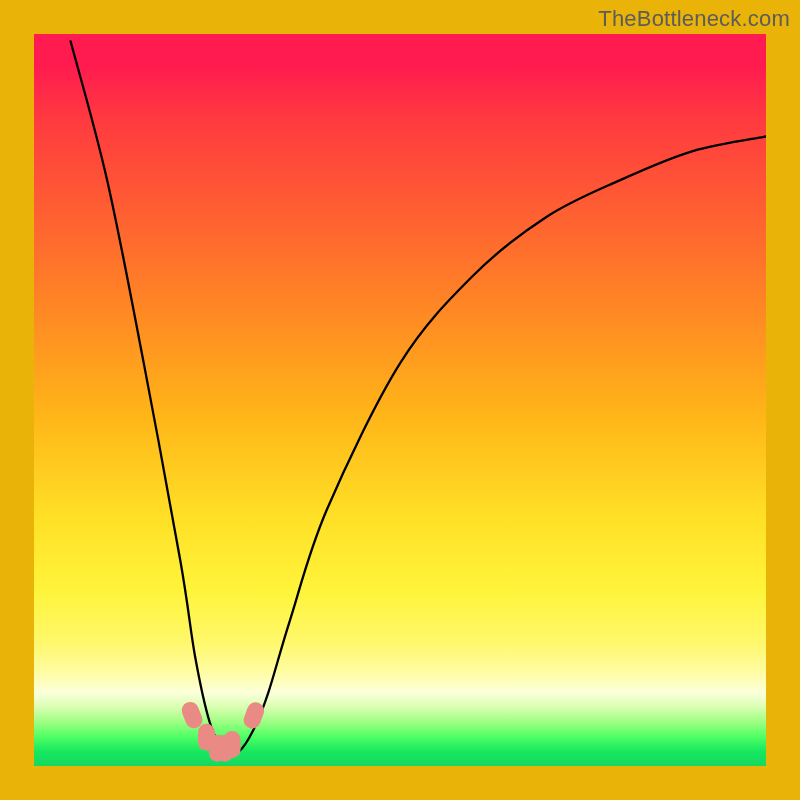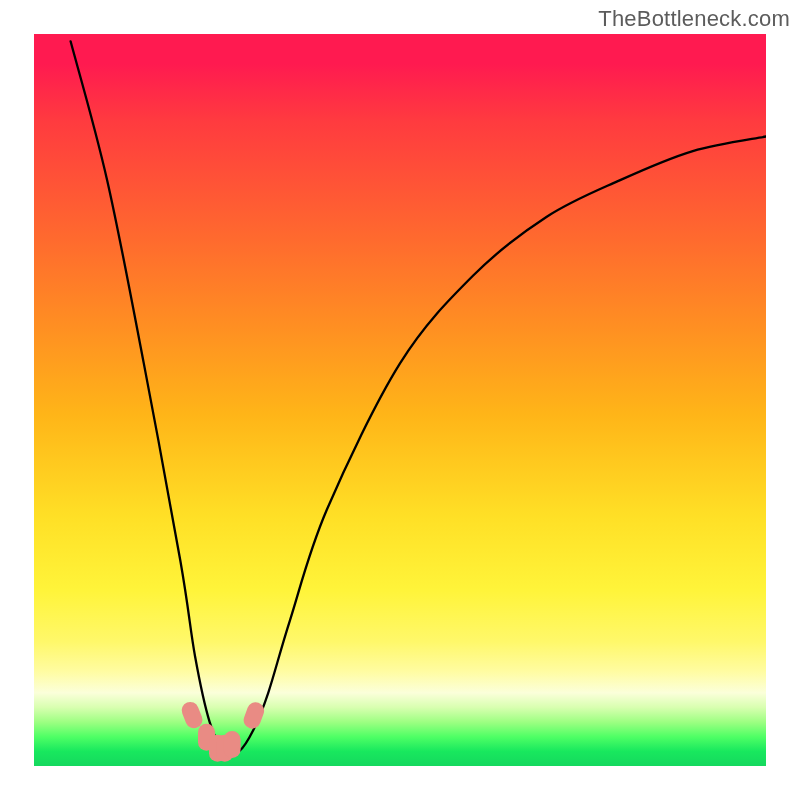--- a/index.html
+++ b/index.html
@@ -10,21 +10,21 @@
     background: #000;
     overflow: hidden;
     font-family: Arial, Helvetica, sans-serif;
   }
   .frame {
     position: absolute;
     left: 0;
     top: 0;
     width: 800px;
     height: 800px;
-    background: #ffffff;
+    background: #eab308;
   }
   .plot {
     position: absolute;
     left: 34px;
     top: 34px;
     width: 732px;
     height: 732px;
     background: linear-gradient(
       to bottom,
       #ff1a50 0%,

